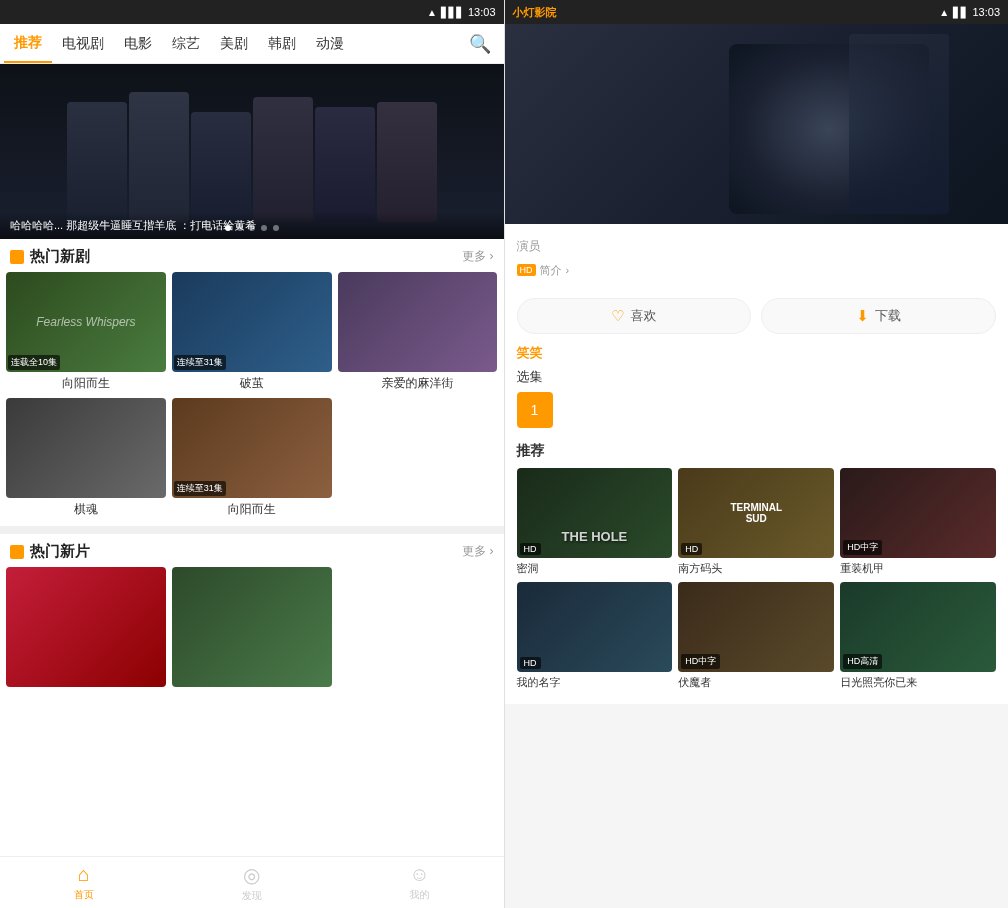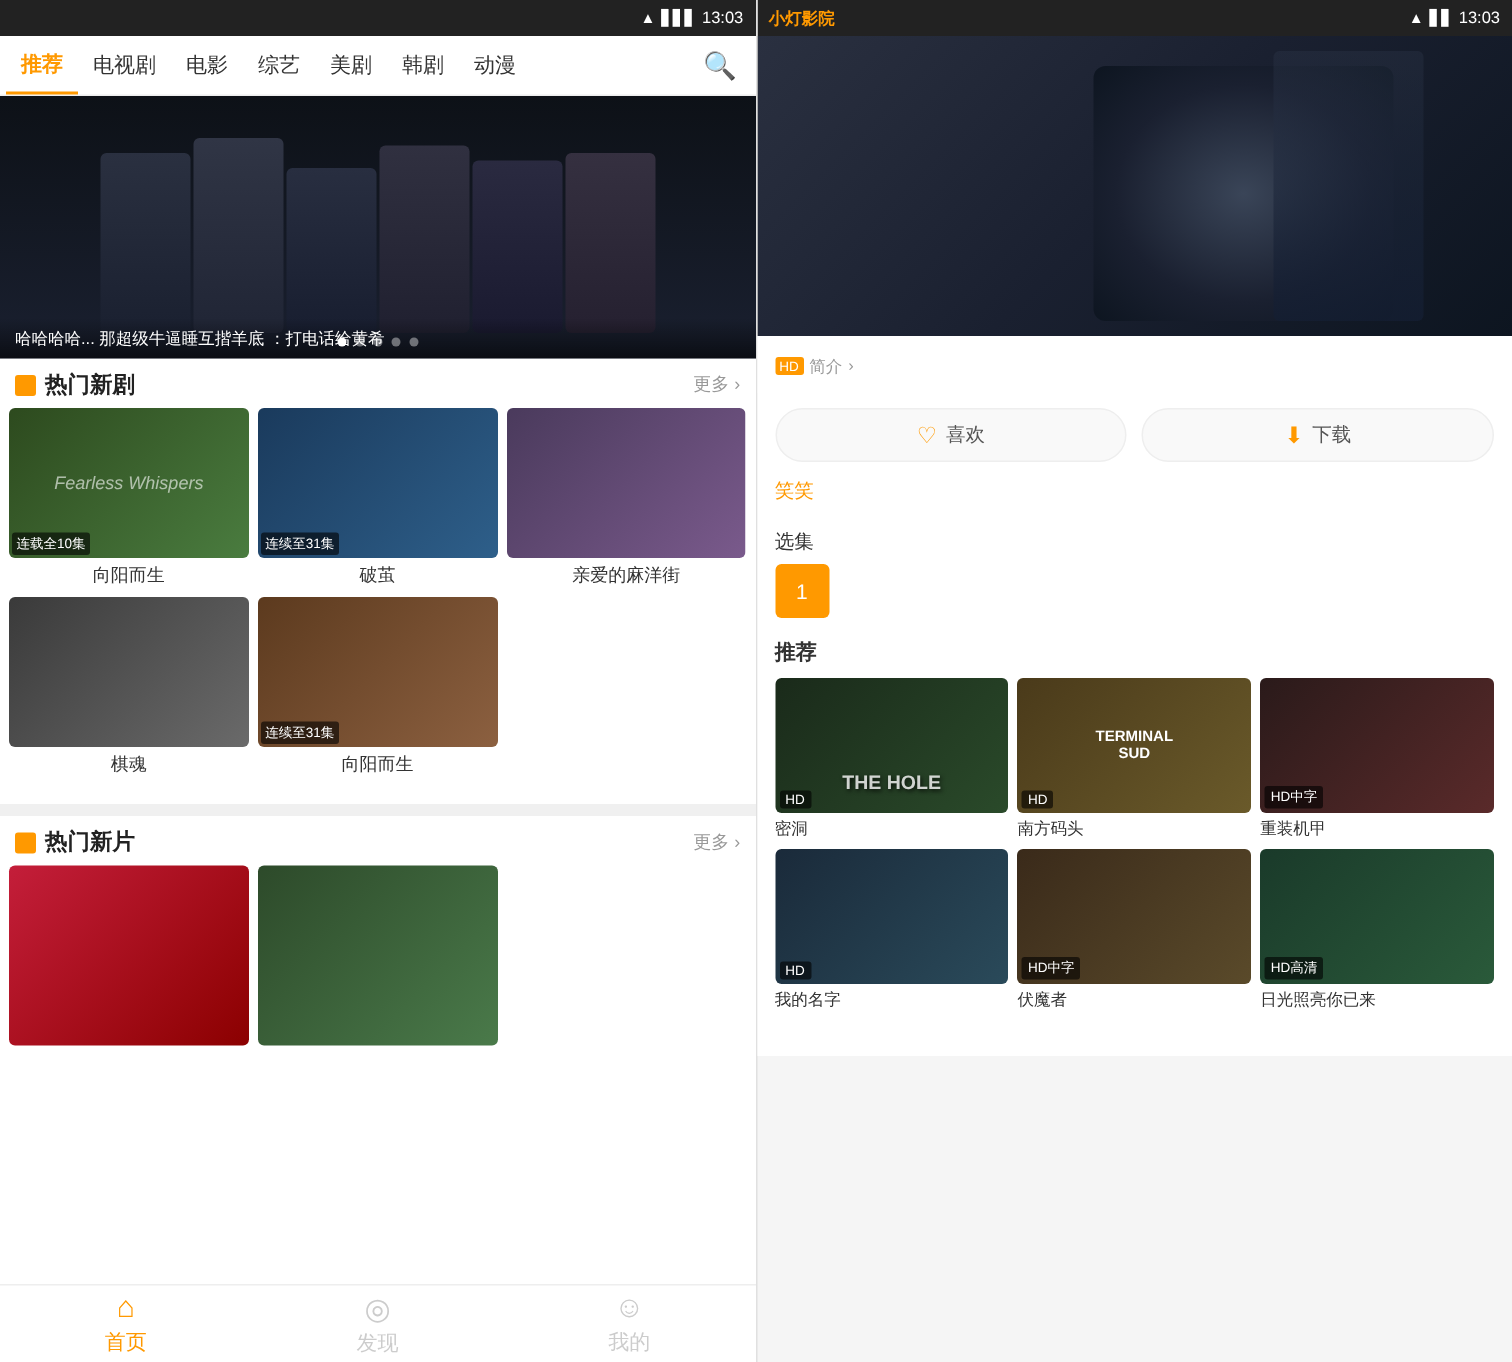--- a/index.html
+++ b/index.html
@@ -127,21 +127,21 @@
       font-size: 12px;
       color: #999;
       cursor: pointer;
     }
 
     
     .drama-grid {
       display: grid;
       grid-template-columns: repeat(3, 1fr);
       gap: 6px;
-      padding: 0 6px 18px;
+      padding: 0 6px 8px;
       background: #fff;
     }
     .drama-item {
       display: flex;
       flex-direction: column;
       align-items: center;
     }
     .drama-thumb {
       width: 100%;
       height: 100px;
@@ -201,21 +201,21 @@
       justify-content: center;
       gap: 2px;
       cursor: pointer;
     }
     .bottom-nav-icon {
       font-size: 20px;
       color: #ccc;
     }
     .bottom-nav-icon.active { color: #f90; }
     .bottom-nav-label {
-      font-size: 14px;
+      font-size: 10px;
       color: #ccc;
     }
     .bottom-nav-label.active { color: #f90; }
 
     
     .divider {
       height: 8px;
       background: #f0f0f0;
       flex-shrink: 0;
     }
@@ -359,22 +359,22 @@
     .action-btn-icon { color: #f90; font-size: 15px; }
 
     
     .episode-section {
       padding: 0 12px 8px;
       flex-shrink: 0;
     }
     .episode-label {
       font-size: 13px;
       color: #f90;
-      font-weight: normal;
-      margin-bottom: 16px;
+      font-weight: bold;
+      margin-bottom: 6px;
     }
     .episode-select-label {
       font-size: 13px;
       color: #333;
       margin-bottom: 6px;
     }
     .episode-grid {
       display: flex;
       gap: 6px;
     }
@@ -686,20 +686,21 @@
 
   <div class="video-player">
     <div class="video-still">
 
       <div style="position:absolute;right:80px;top:20px;width:200px;height:170px;background:radial-gradient(ellipse at center, #3a4558 0%, #1a2030 60%, #0d1520 100%);border-radius:8px;"></div>
       <div style="position:absolute;right:60px;top:10px;width:100px;height:180px;background:linear-gradient(180deg,rgba(50,60,80,0.3) 0%,rgba(20,30,50,0.8) 100%);border-radius:4px;"></div>
     </div>
   </div>
 
   <div class="video-info">
+    <div class="video-cast">演员</div>
     <div class="video-hd">
       <span class="hd-badge">HD</span>
       <span>简介</span>
       <span>›</span>
     </div>
   </div>
 
   <div class="action-buttons">
     <div class="action-btn">
       <span class="action-btn-icon">♡</span>

